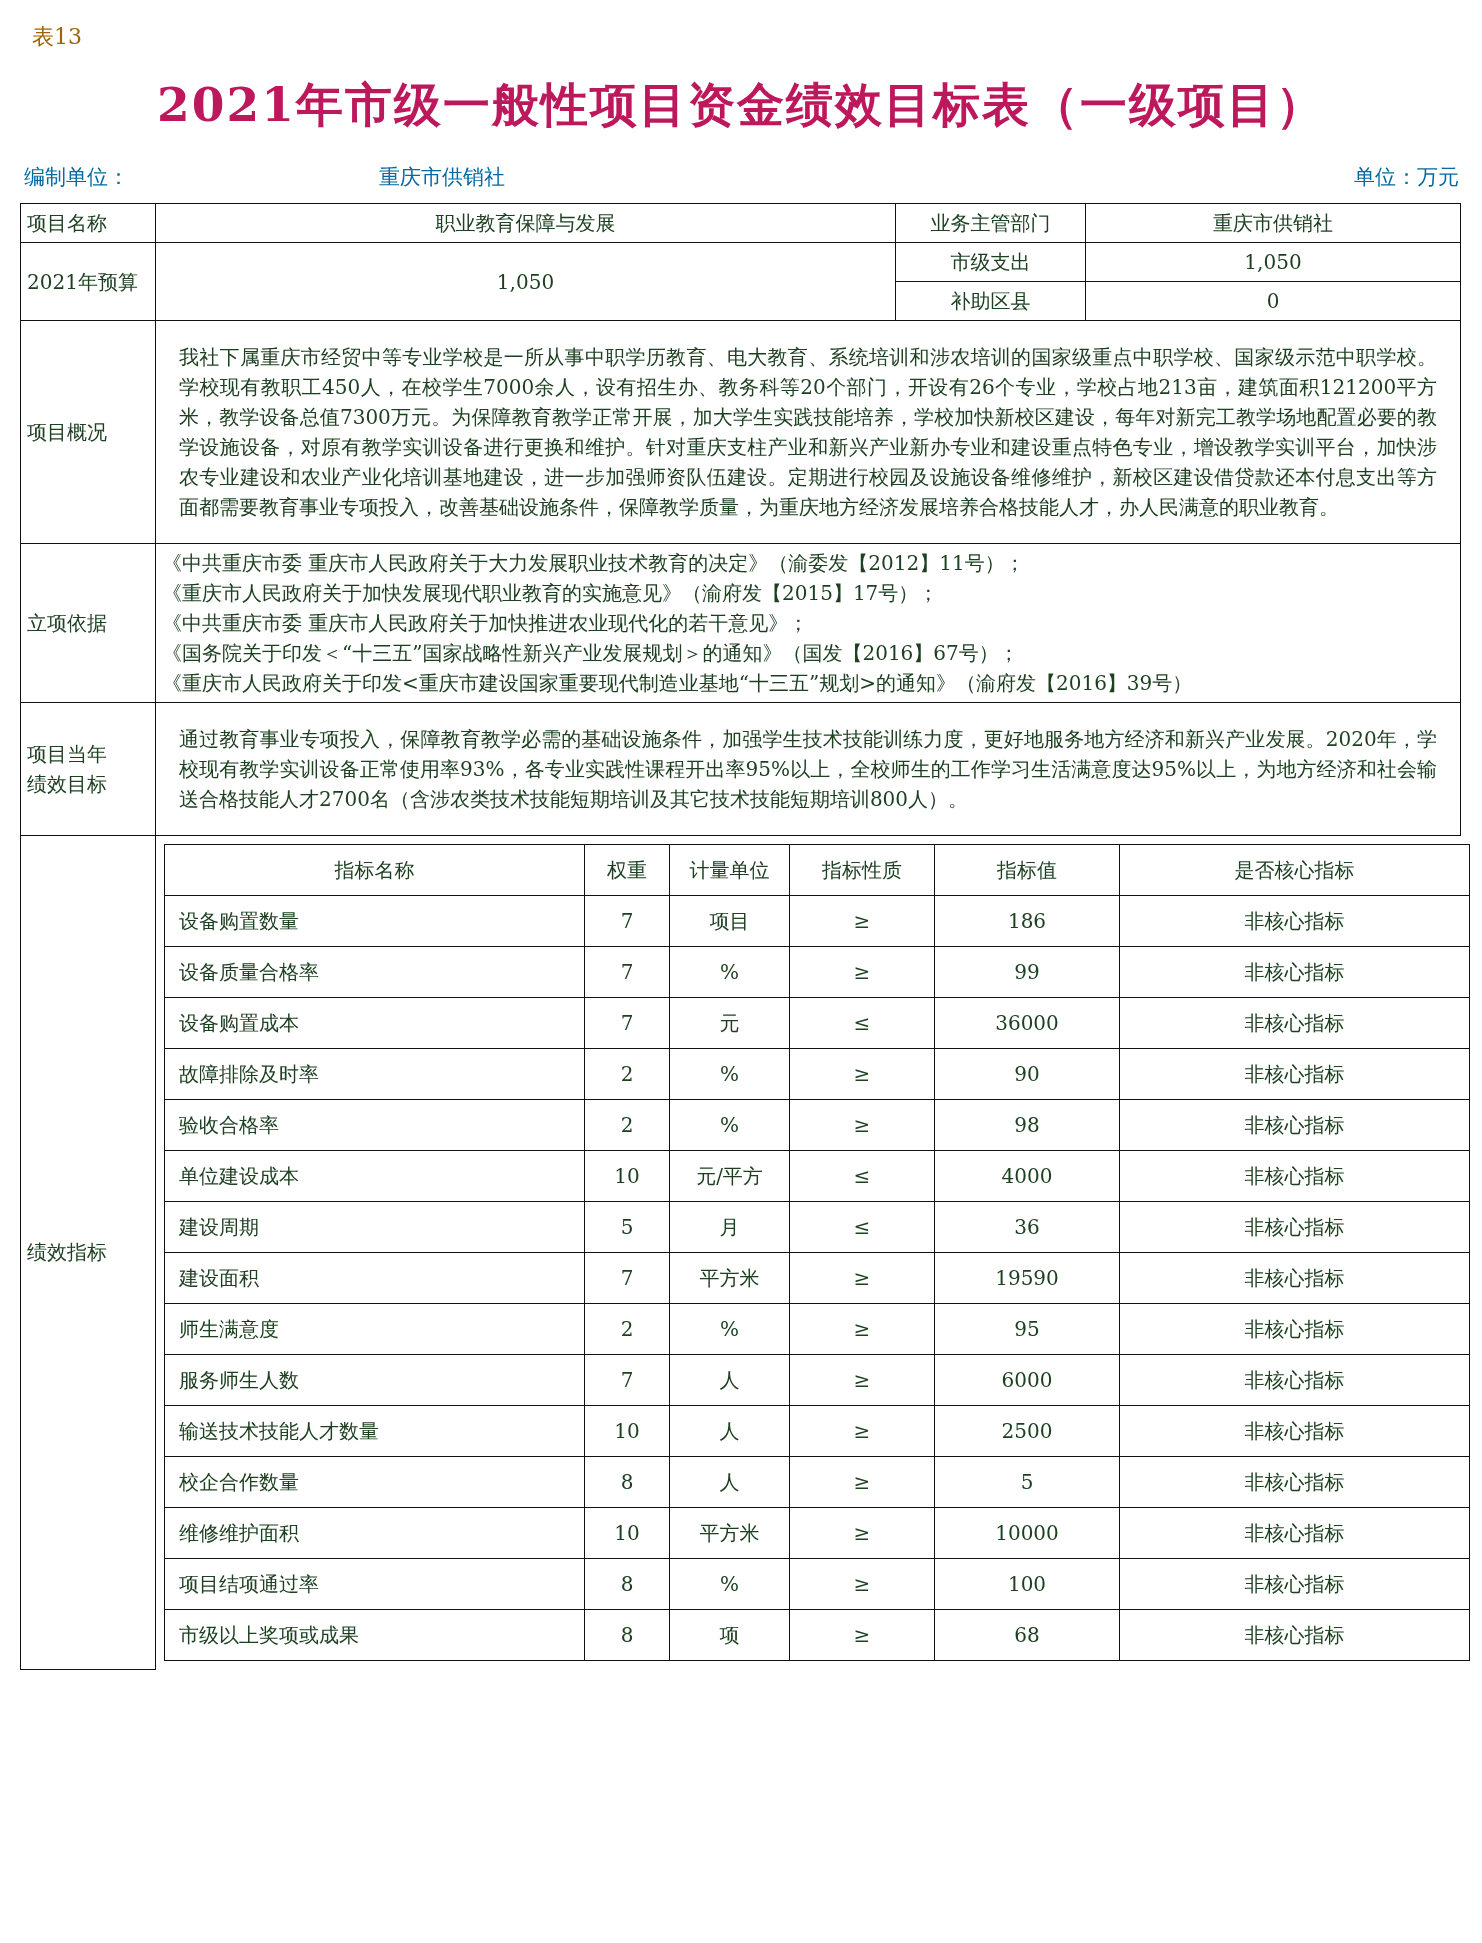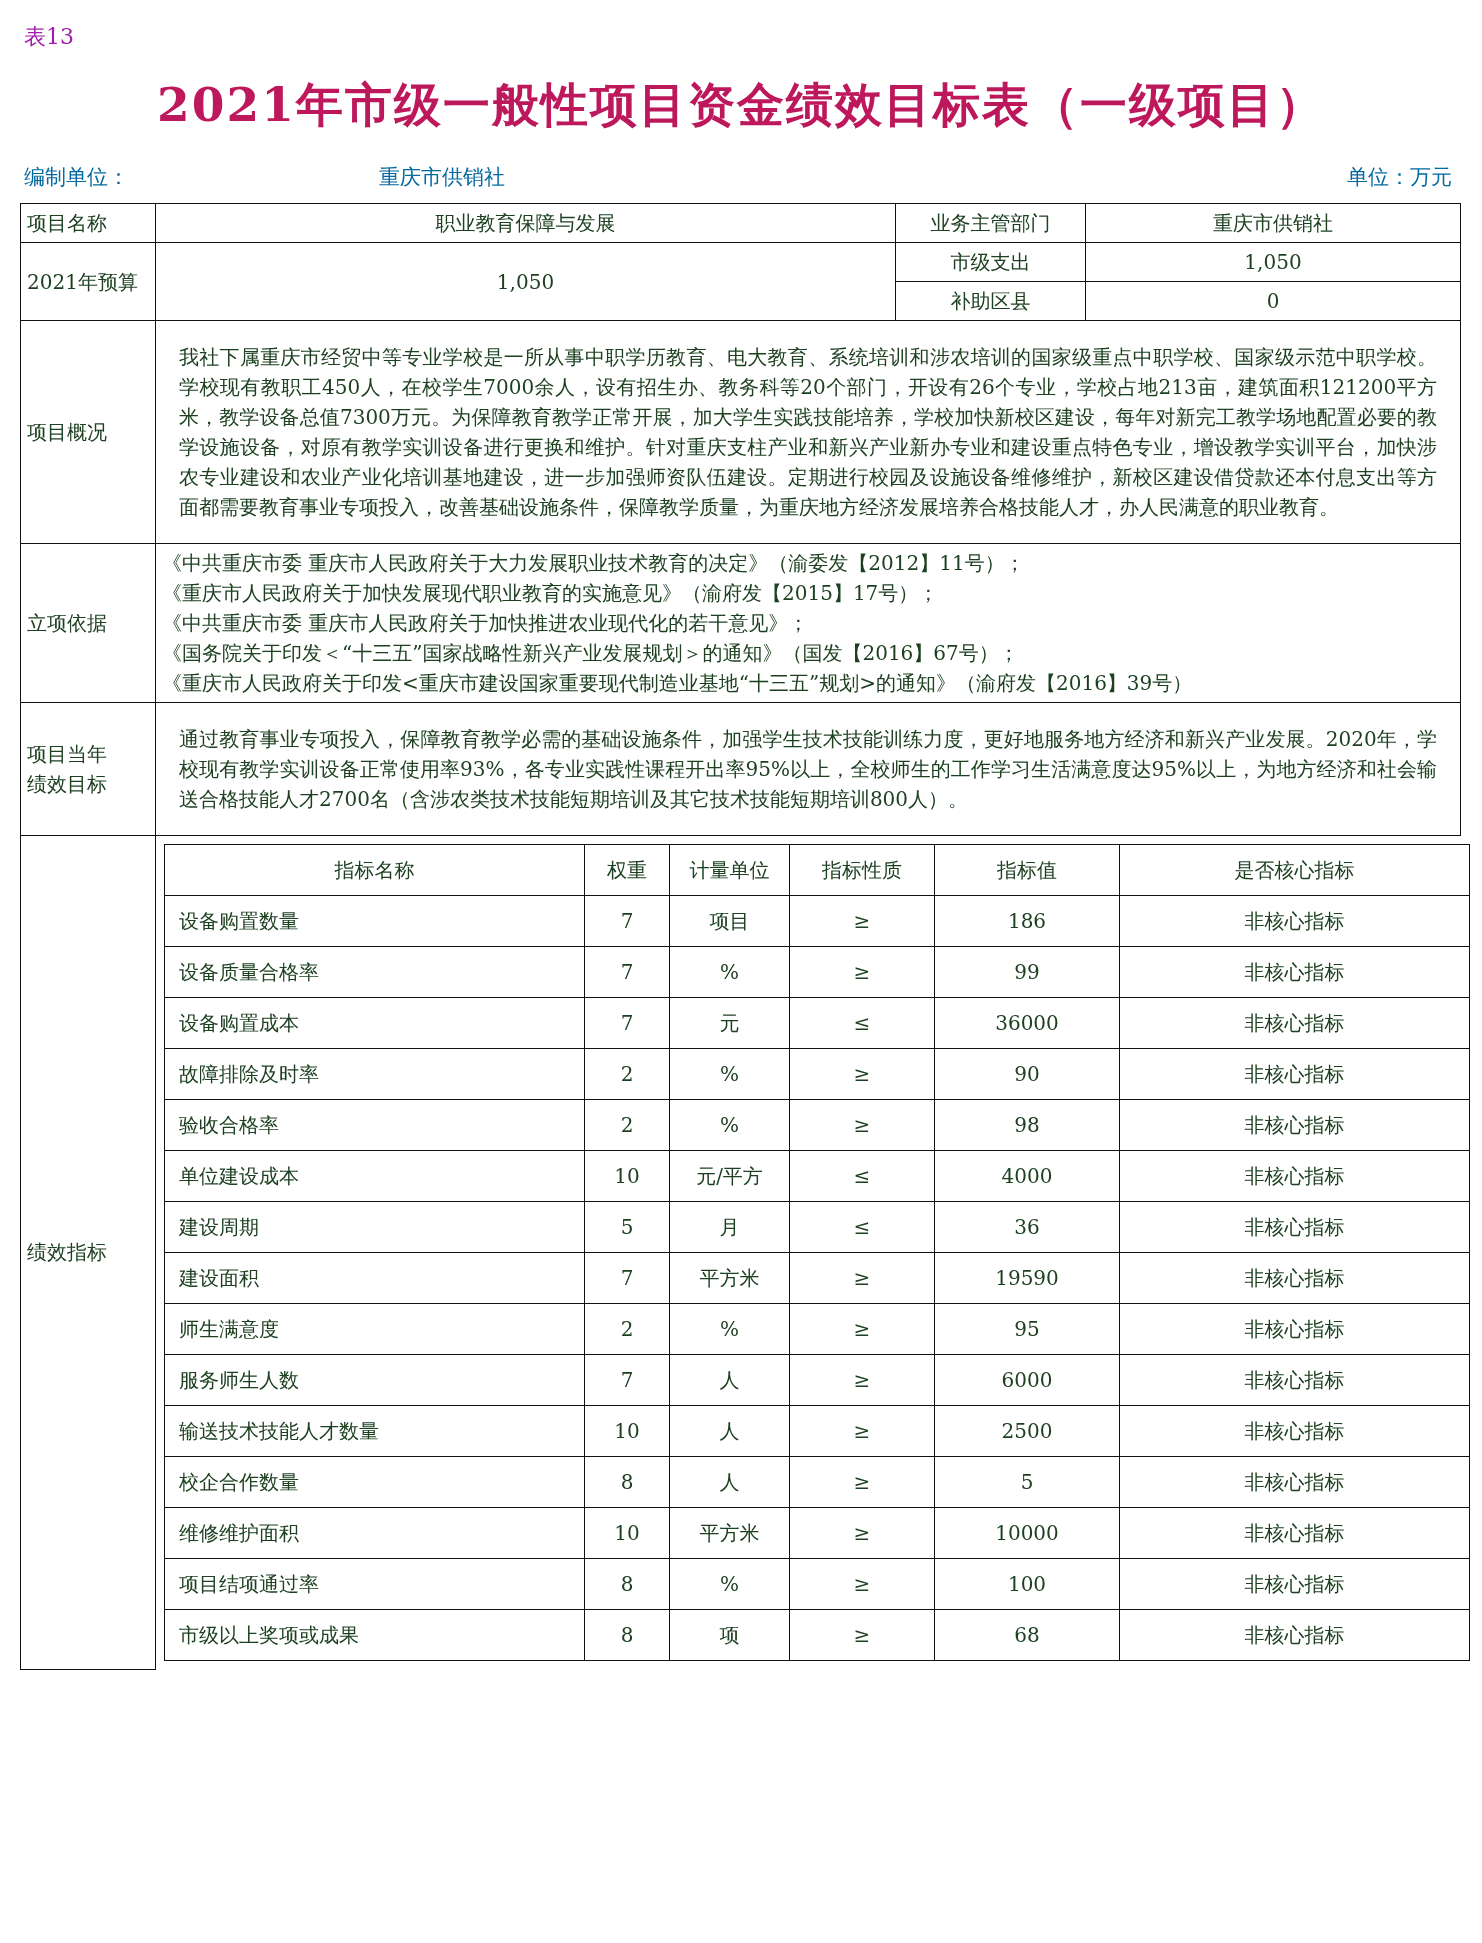--- a/index.html
+++ b/index.html
@@ -15,24 +15,24 @@
     -webkit-font-smoothing: antialiased;
   }
   .page {
     width: 1482px;
     box-sizing: border-box;
     padding: 18px 20px 10px 20px;
     position: relative;
   }
   .sheet-label {
     font-size: 22px;
-    color: #a21caf;
+    color: #a16207;
     font-family: "DejaVu Serif", "Liberation Serif", serif;
     letter-spacing: 0px;
-    margin: 4px 0 0 4px;
+    margin: 4px 0 0 12px;
   }
   .doc-title {
     text-align: center;
     font-family: "DejaVu Serif", "Liberation Serif", serif;
     font-weight: bold;
     font-size: 47px;
     color: #be185d;
     letter-spacing: 2px;
     margin: 22px 0 26px 0;
     white-space: nowrap;
@@ -48,21 +48,21 @@
     height: 30px;
   }
   .meta-left { white-space: nowrap; }
   .meta-center {
     position: absolute;
     left: 355px;
     white-space: nowrap;
   }
   .meta-right {
     position: absolute;
-    right: 10px;
+    right: 3px;
     white-space: nowrap;
     margin-left: 40px;
   }
   table.main {
     border-collapse: collapse;
     width: 1440px;
     table-layout: fixed;
     font-family: "DejaVu Serif", "Liberation Serif", serif;
     color: #1d4020;
   }

